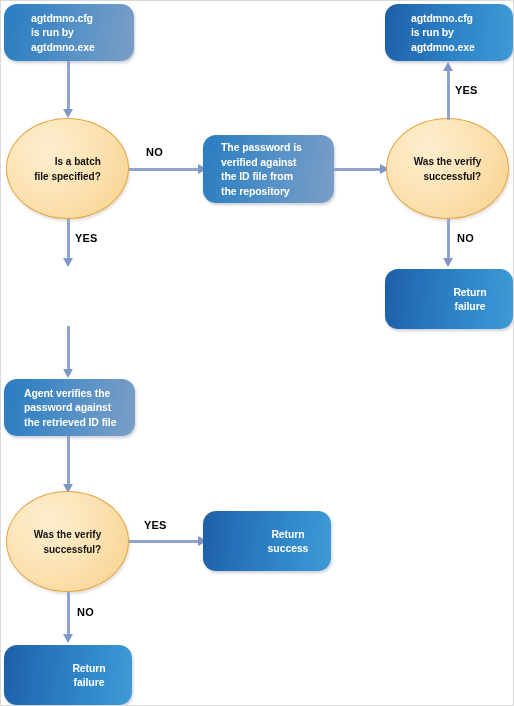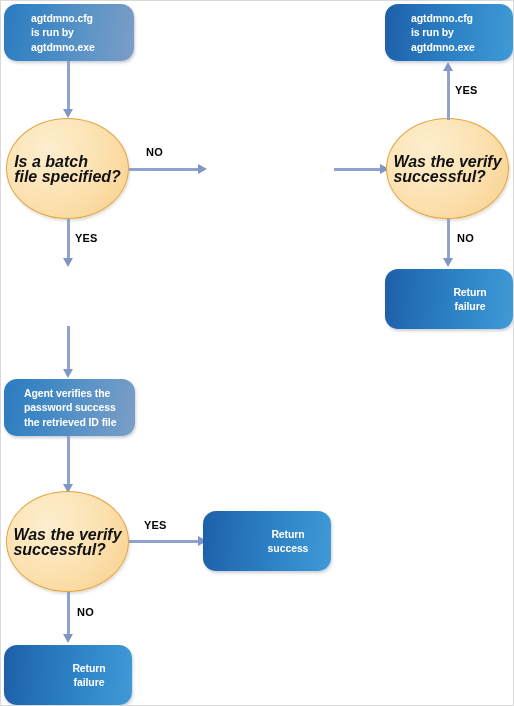--- a/index.html
+++ b/index.html
@@ -49,26 +49,25 @@
     position: absolute;
     box-sizing: border-box;
     border-radius: 50%;
     border: 1.3px solid #e3a23d;
     background:
       radial-gradient(circle at 34% 30%, #fdeecf 0%, #fce2b2 48%, #f9d494 86%, #f6ca83 100%);
     display: flex;
     align-items: center;
     justify-content: center;
     color: #111111;
-    font-size: 16px;
+    font-size: 10px;
     font-weight: bold;
     line-height: 15px;
-    text-align: left;
+    text-align: right;
     box-shadow: 1px 2px 3px rgba(150,140,120,0.30);
-    font-style: italic;
   }
 
   
   .vline {
     position: absolute;
     width: 3px;
     background: #8fa3cd;
   }
   .hline {
     position: absolute;
@@ -133,21 +132,21 @@
   <div class="vline" style="left:66px; top:218px; height:42px;"></div>
   <div class="arrowdown" style="left:62px; top:257px;"></div>
   <div class="elabel" style="left:74px; top:231px;">YES</div>
 
 
   <div class="vline" style="left:66px; top:325px; height:45px;"></div>
   <div class="arrowdown" style="left:62px; top:368px;"></div>
 
   <div class="pbox steel left" style="left:3px; top:378px; width:131px; height:57px; padding:0 6px 0 20px;">
     <span class="txt" style="white-space:pre-line;">Agent verifies the
-password success
+password against
 the retrieved ID file</span>
   </div>
 
   <div class="vline" style="left:66px; top:435px; height:50px;"></div>
   <div class="arrowdown" style="left:62px; top:483px;"></div>
 
   <div class="circle" style="left:5px; top:490px; width:123px; height:101px;">
     <span style="white-space:pre-line;">Was the verify
 successful?</span>
   </div>
@@ -163,20 +162,26 @@
 
   <div class="vline" style="left:66px; top:591px; height:44px;"></div>
   <div class="arrowdown" style="left:62px; top:633px;"></div>
   <div class="elabel" style="left:76px; top:605px;">NO</div>
 
   <div class="pbox vivid center" style="left:3px; top:644px; width:128px; height:60px; padding:0 0 0 42px;">
     <span class="txt" style="white-space:pre-line;">Return
 failure</span>
   </div>
 
+  <div class="pbox steel left" style="left:202px; top:134px; width:131px; height:68px; padding:0 6px 0 18px;">
+    <span class="txt" style="white-space:pre-line;">The password is
+verified against
+the ID file from
+the repository</span>
+  </div>
 
   <div class="hline" style="left:333px; top:167px; width:50px;"></div>
   <div class="arrowright" style="left:379px; top:163px;"></div>
 
   <div class="circle" style="left:385px; top:117px; width:123px; height:101px;">
     <span style="white-space:pre-line;">Was the verify
 successful?</span>
   </div>
 
   <div class="vline" style="left:446px; top:69px; height:50px;"></div>

